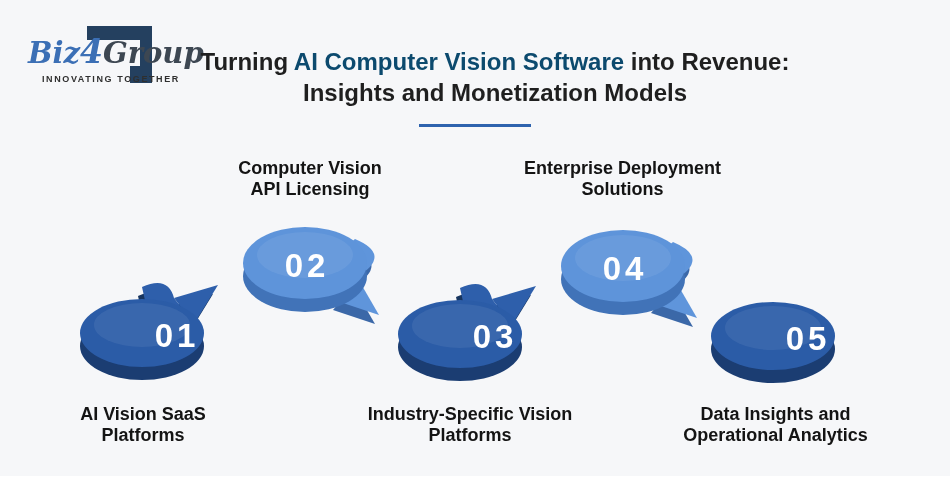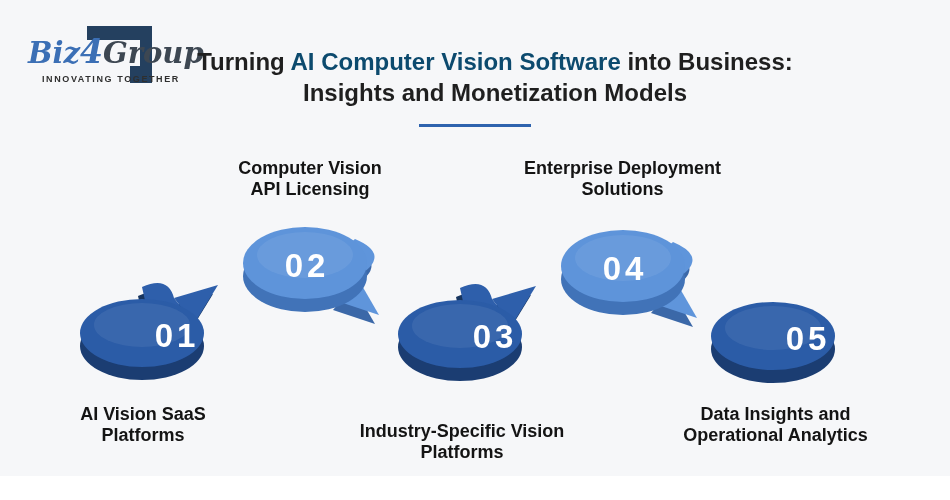--- a/index.html
+++ b/index.html
@@ -44,39 +44,39 @@
   .sheen{fill:#ffffff;opacity:0.07;}
   .sideL{fill:#4173b8;}
   .arrL{fill:#5f95db;}
   .arrSideL{fill:#3b68a8;}
   .topL{fill:#5e94da;}
   
   .lbl{position:absolute;text-align:center;font-size:18px;font-weight:700;
     color:#141414;line-height:21px;}
   .l1{left:58px;top:404px;width:170px;}
   .l2{left:230px;top:158px;width:160px;}
-  .l3{left:352px;top:404px;width:220px;margin-top:17px;}
+  .l3{left:360px;top:404px;width:220px;}
   .l4{left:520px;top:158px;width:205px;}
   .l5{left:678px;top:404px;width:195px;}
 </style>
 </head>
 <body>
 
 <div class="stage">
 
   <div class="logo">
     <svg class="bracket" width="160" height="84" viewBox="0 0 160 84">
       <path d="M 69 12 H 134 V 69 H 112 V 52 H 122 V 26 H 69 Z" fill="#24405f"></path>
     </svg>
     <div class="brand"><span class="biz">Biz</span><span class="four">4</span><span class="group">Group</span></div>
     <div class="tagline">INNOVATING TOGETHER</div>
   </div>
 
   <div class="title">
-    <div><span>Turning </span><span class="hl">AI Computer Vision Software</span><span> into Business:</span></div>
+    <div><span>Turning </span><span class="hl">AI Computer Vision Software</span><span> into Revenue:</span></div>
     <div>Insights and Monetization Models</div>
   </div>
   <div class="divider"></div>
 
   <div class="step s1">
     <svg class="unit" viewBox="0 0 200 150">
       <g>
         <path class="arrSideD" d="M 66 38 Q 92 26 98 49 L 118 75 Q 94 60 70 56 Z" transform="translate(-4,9)"></path>
         <polygon class="arrSideD" points="142,36 118,75 98,49" transform="translate(-5,9)"></polygon>
         <path class="arrD" d="M 66 38 Q 92 26 98 49 L 118 75 Q 94 60 70 56 Z"></path>

